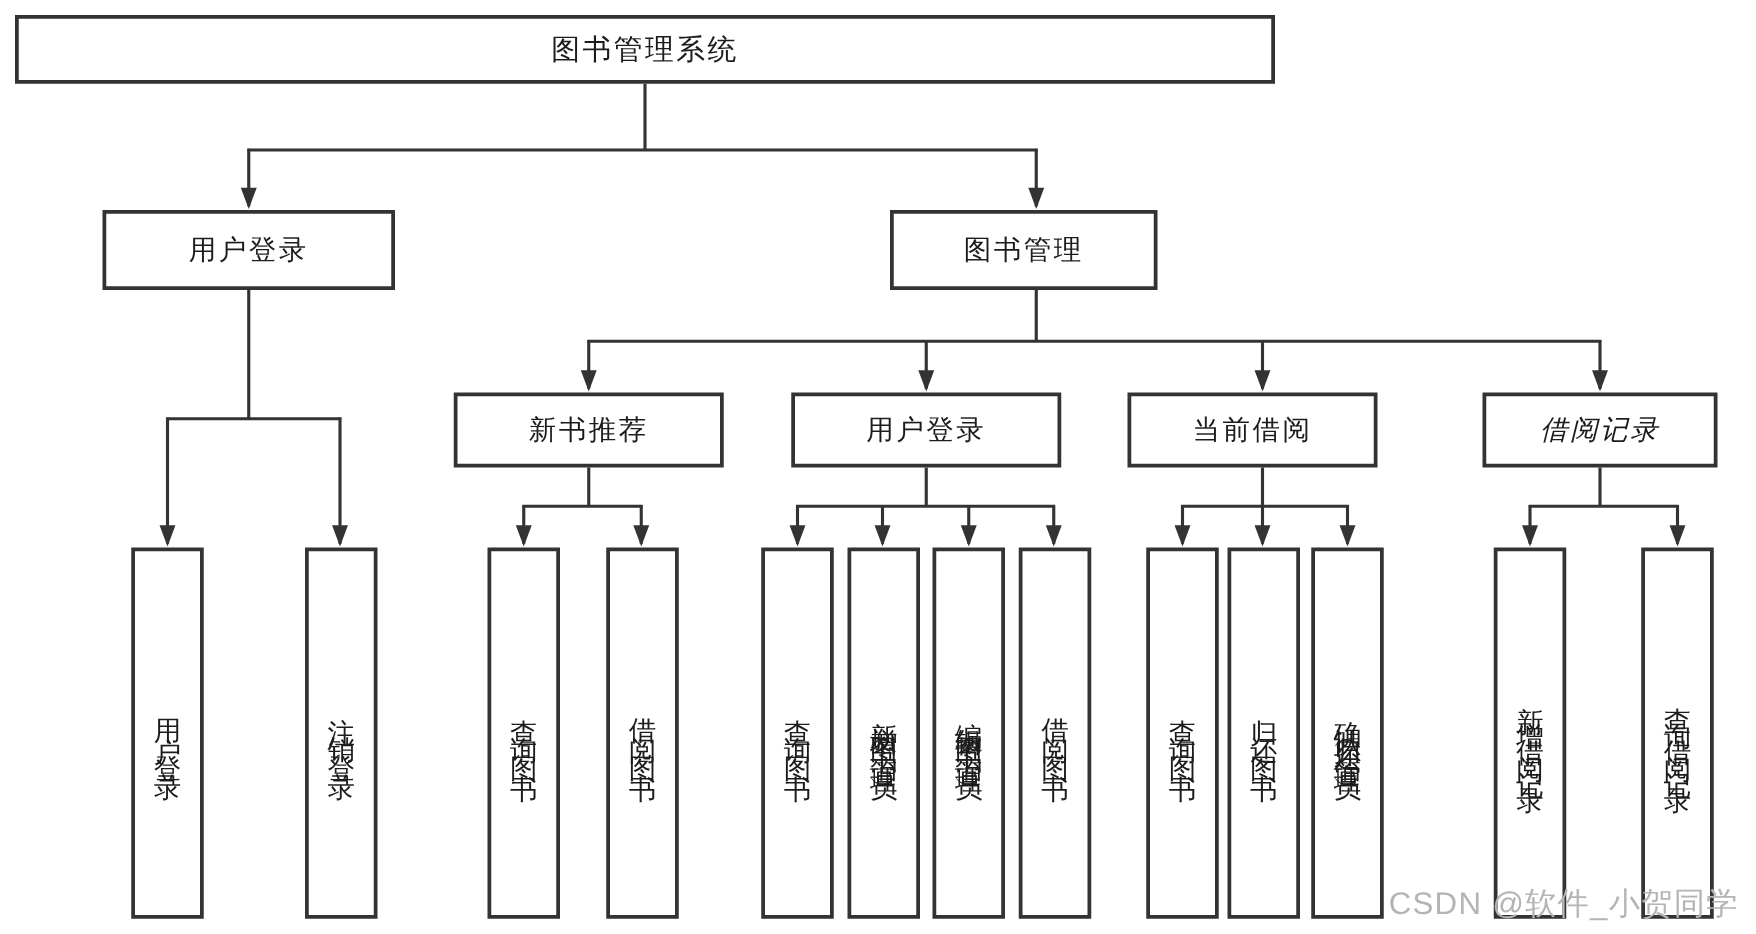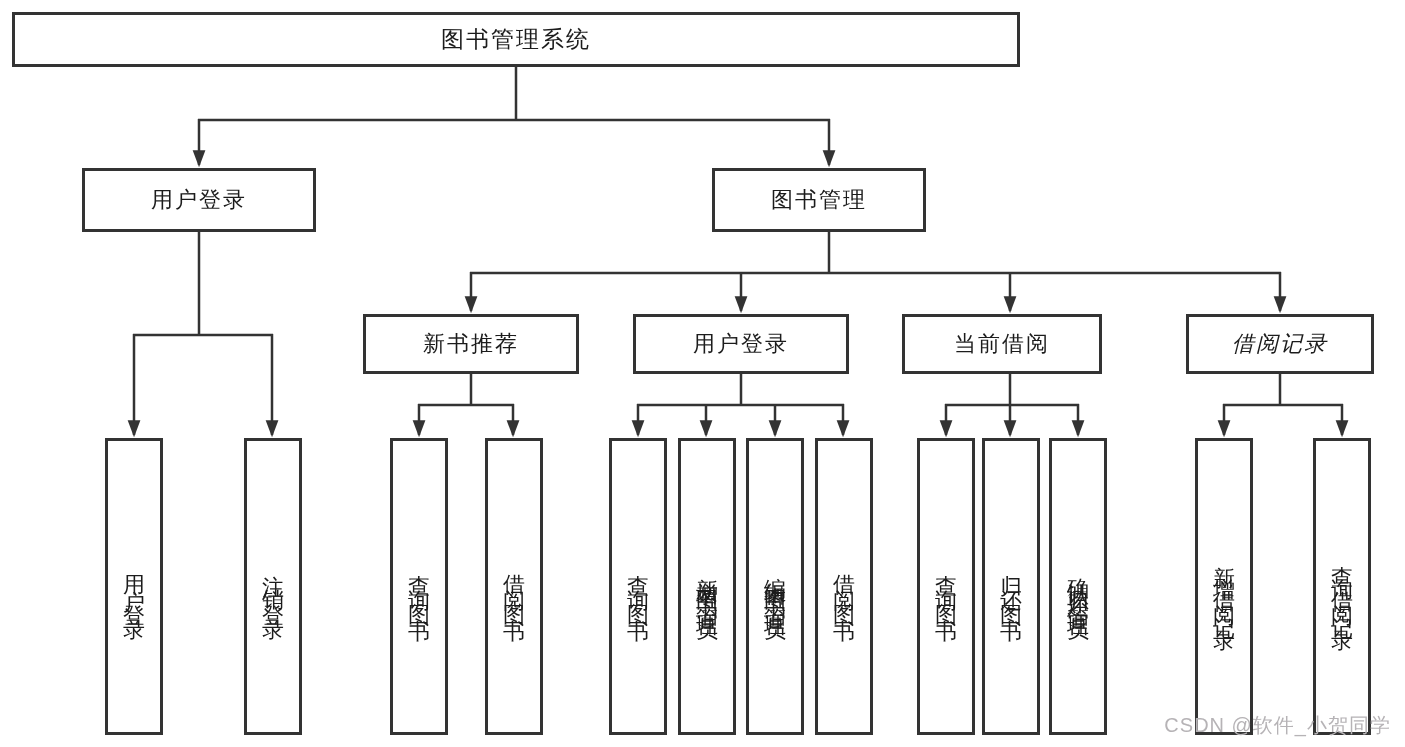--- a/index.html
+++ b/index.html
@@ -15,21 +15,21 @@
   }
   .h-label { font-size:22px; letter-spacing:2px; white-space:nowrap; }
   .root-label { font-size:23px; letter-spacing:2px; }
   .vlabel {
     writing-mode:vertical-rl; text-orientation:mixed;
     font-size:22px; letter-spacing:15px; line-height:1; color:#1c1c1c;
   }
   .vlabel.tight { letter-spacing:6px; }
   .watermark {
     position:absolute; right:14px; bottom:8px; z-index:2;
-    font-size:20px; color:#b6b3b6; letter-spacing:1px; white-space:nowrap;
+    font-size:25px; color:#b6b3b6; letter-spacing:1px; white-space:nowrap;
   }
 </style>
 </head>
 <body>
 
 <div class="canvas">
 
   <svg class="connectors" width="1405" height="747" viewBox="0 0 1405 747">
     <defs>
       <marker id="arrow" viewBox="0 0 12 12" refX="10.5" refY="6" markerWidth="22" markerHeight="17" markerUnits="userSpaceOnUse" orient="auto">

